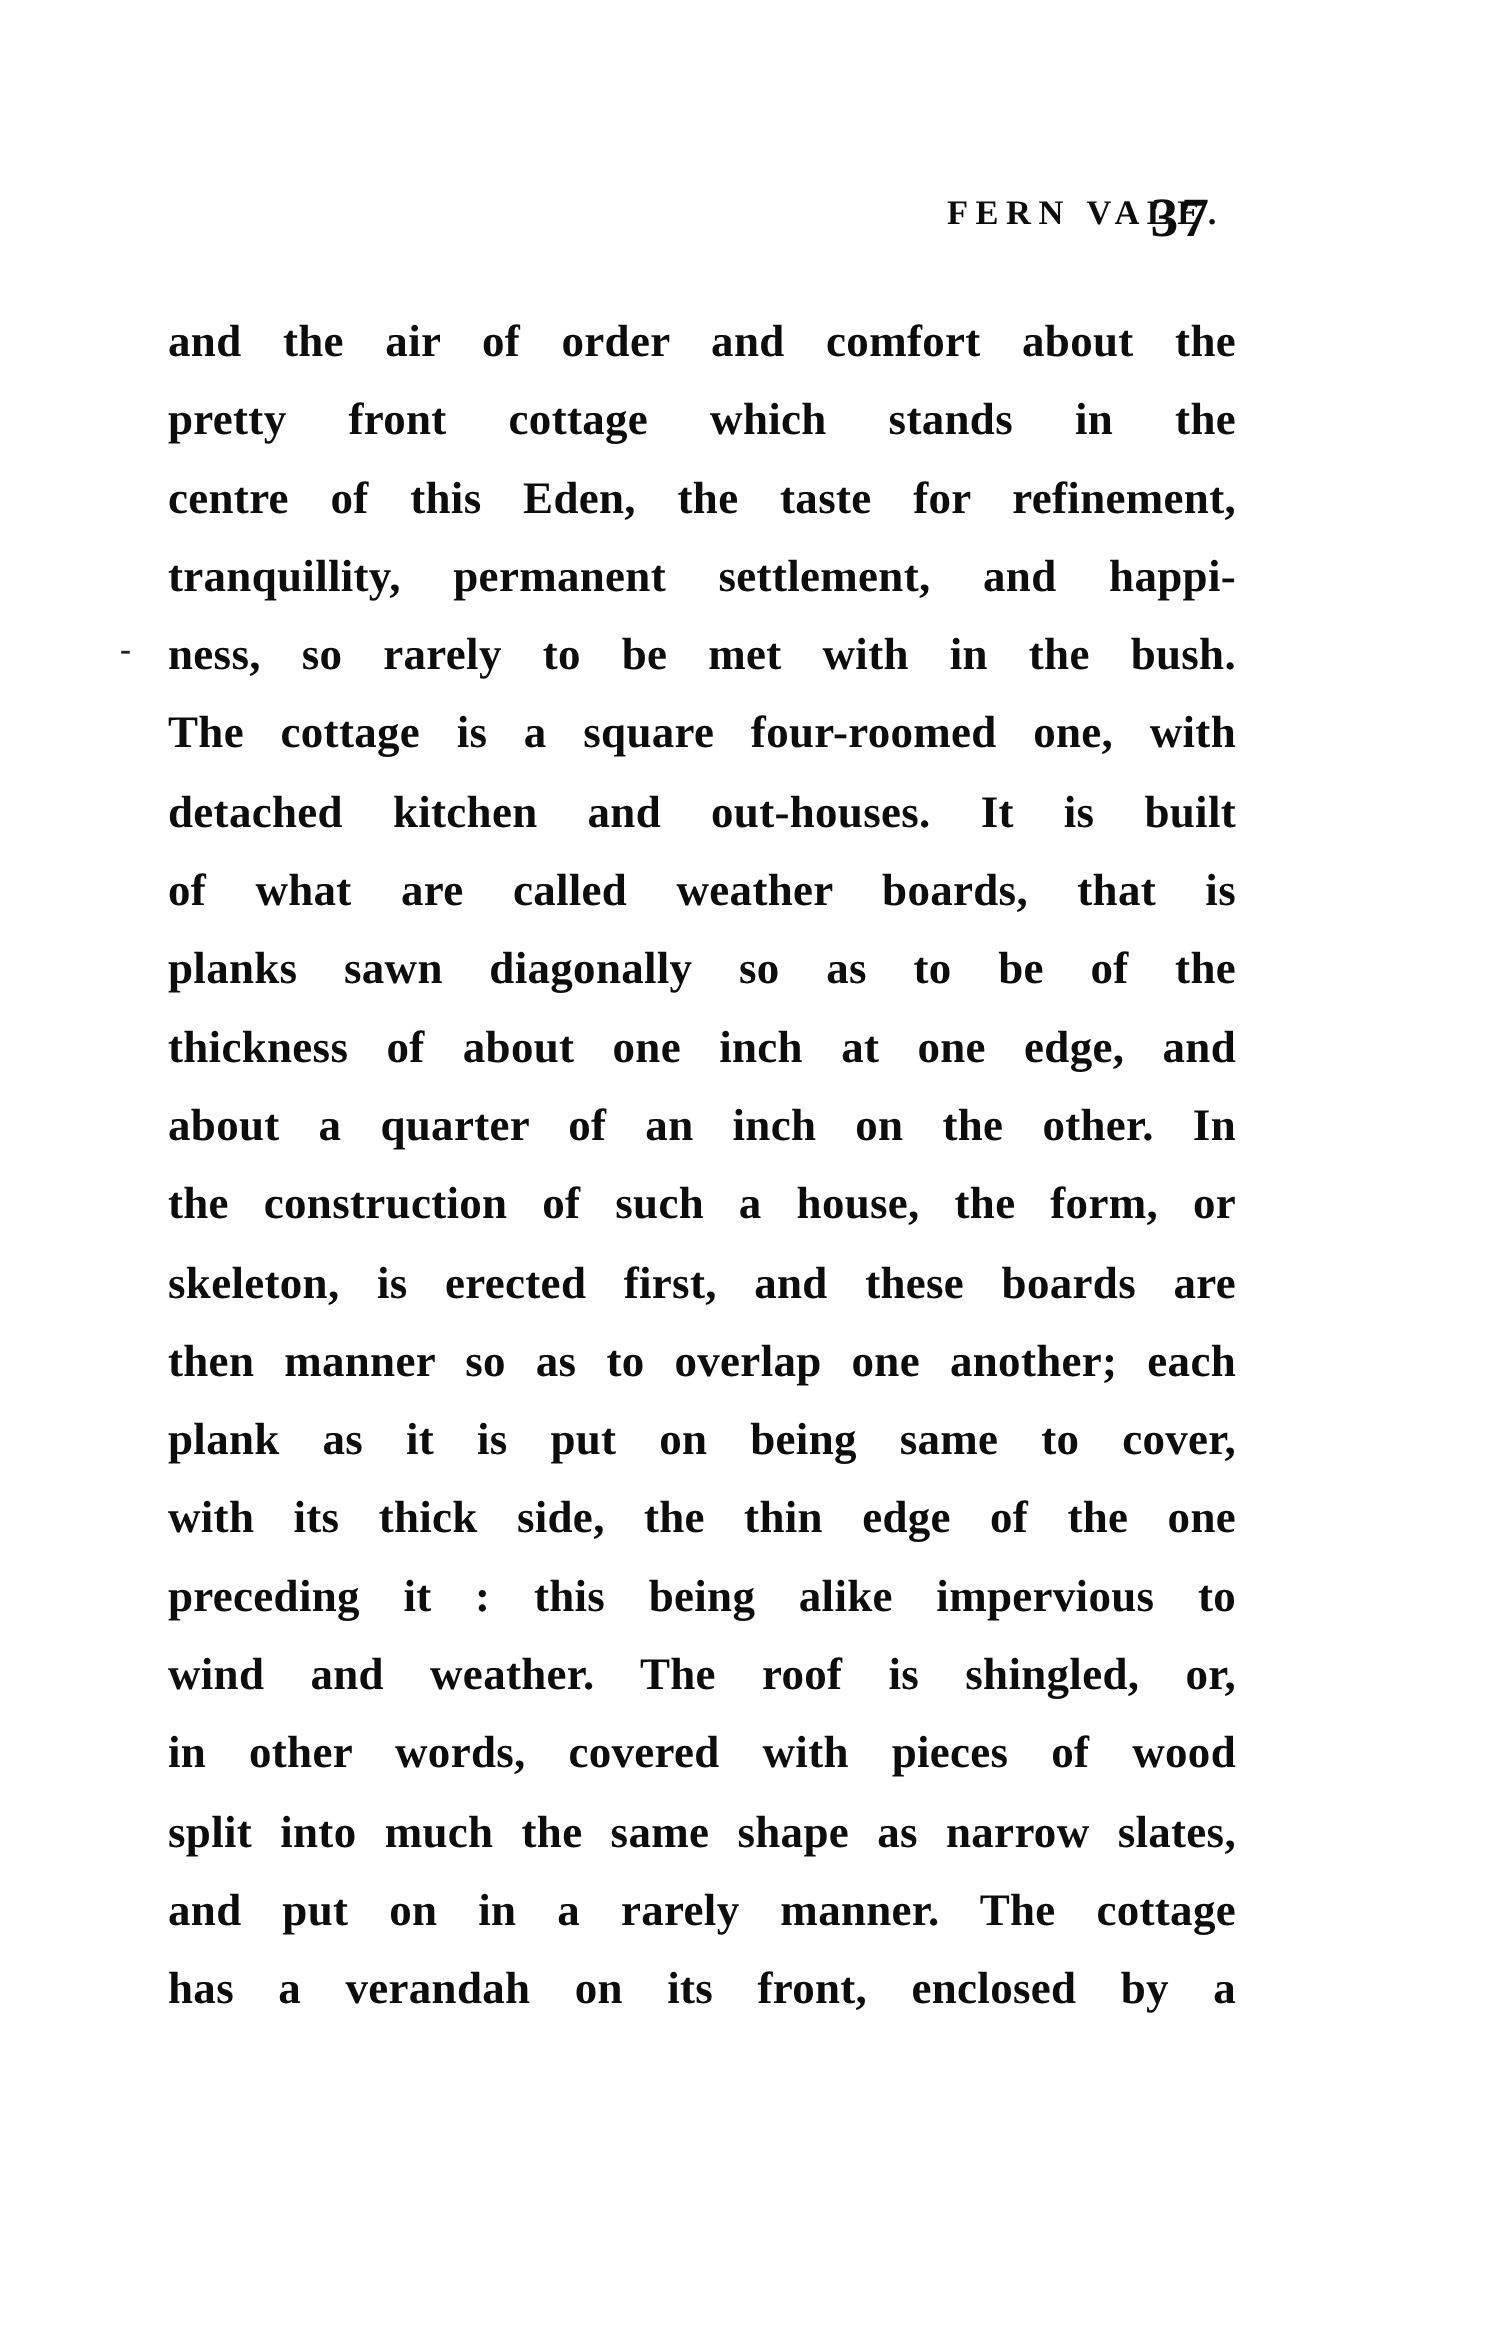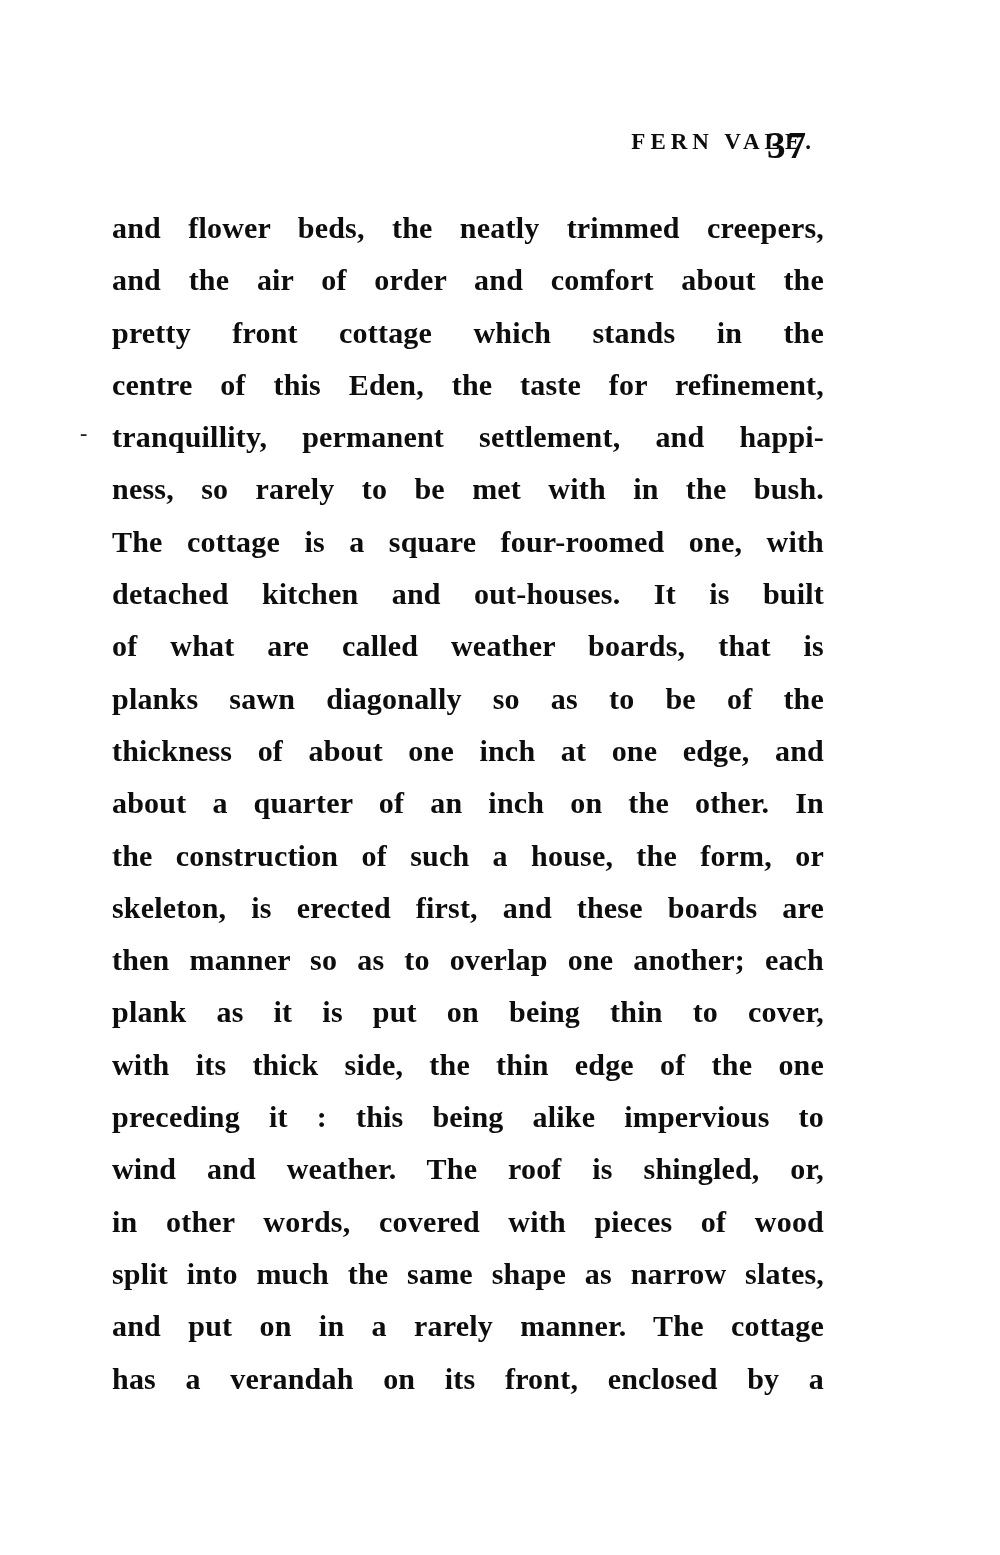--- a/index.html
+++ b/index.html
@@ -64,36 +64,35 @@
 
 <div class="page">
 
   <div class="running-header">FERN VALE.</div>
 
   <div class="page-number">37</div>
 
   <div class="margin-mark">-</div>
 
   <div class="body-text">
-    <div class="text-line">and flower beds, the neatly trimmed creepers,</div>
     <div class="text-line">and the air of order and comfort about the</div>
     <div class="text-line">pretty front cottage which stands in the</div>
     <div class="text-line">centre of this Eden, the taste for refinement,</div>
     <div class="text-line">tranquillity, permanent settlement, and happi-</div>
     <div class="text-line">ness, so rarely to be met with in the bush.</div>
     <div class="text-line">The cottage is a square four-roomed one, with</div>
     <div class="text-line">detached kitchen and out-houses. It is built</div>
     <div class="text-line">of what are called weather boards, that is</div>
     <div class="text-line">planks sawn diagonally so as to be of the</div>
     <div class="text-line">thickness of about one inch at one edge, and</div>
     <div class="text-line">about a quarter of an inch on the other. In</div>
     <div class="text-line">the construction of such a house, the form, or</div>
     <div class="text-line">skeleton, is erected first, and these boards are</div>
     <div class="text-line">then manner so as to overlap one another; each</div>
-    <div class="text-line">plank as it is put on being thin to cover,</div>
+    <div class="text-line">plank as it is put on being same to cover,</div>
     <div class="text-line">with its thick side, the thin edge of the one</div>
     <div class="text-line">preceding it : this being alike impervious to</div>
     <div class="text-line">wind and weather. The roof is shingled, or,</div>
     <div class="text-line">in other words, covered with pieces of wood</div>
     <div class="text-line">split into much the same shape as narrow slates,</div>
     <div class="text-line">and put on in a rarely manner. The cottage</div>
     <div class="text-line">has a verandah on its front, enclosed by a</div>
   </div>
 
 </div>

